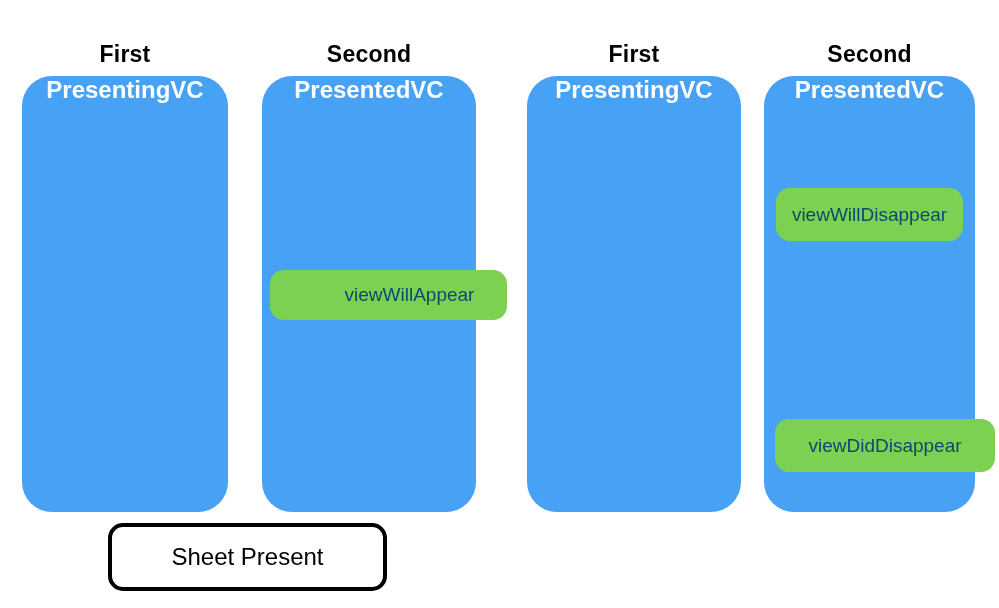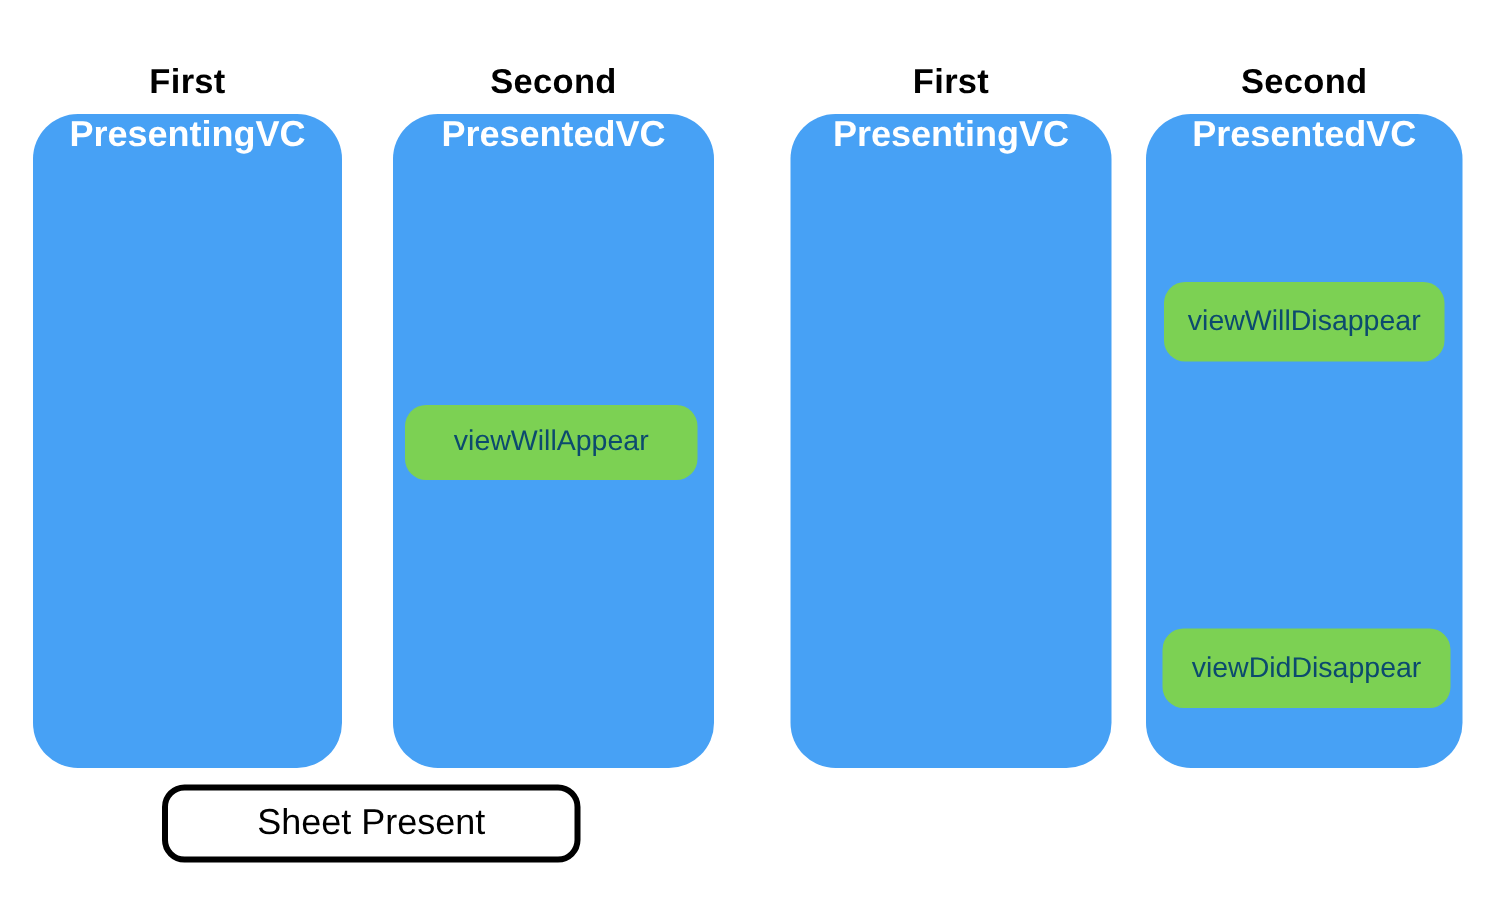--- a/index.html
+++ b/index.html
@@ -44,21 +44,21 @@
     color: #0c4a6e;
     font-size: 19px;
     display: flex;
     align-items: center;
     justify-content: center;
     white-space: nowrap;
   }
   .sheet-btn {
     position: absolute;
     top: 523px;
-    height: 52px;
+    height: 68px;
     background: #ffffff;
     border: 4px solid #000000;
     border-radius: 15px;
     font-family: "Liberation Sans", sans-serif;
     font-size: 24px;
     color: #000000;
     display: flex;
     align-items: center;
     justify-content: center;
     box-sizing: border-box;
@@ -81,32 +81,32 @@
 
   <div class="col-header pos-col1">First</div>
   <div class="col-header pos-col2">Second</div>
 
   <div class="vc-box pos-col1">
     <div class="vc-title">PresentingVC</div>
   </div>
 
   <div class="vc-box pos-col2">
     <div class="vc-title">PresentedVC</div>
-    <div class="badge" style="left:8px; top:194px; width:195px; height:50px;">viewWillAppear</div>
+    <div class="badge" style="left:8px; top:194px; width:195px; height:50px;padding-left:42px;">viewWillAppear</div>
   </div>
 
   <button class="sheet-btn pos-btn1">Sheet Present</button>
 
   <div class="col-header pos-col3">First</div>
   <div class="col-header pos-col4">Second</div>
 
   <div class="vc-box pos-col3">
     <div class="vc-title">PresentingVC</div>
   </div>
 
   <div class="vc-box pos-col4">
     <div class="vc-title">PresentedVC</div>
     <div class="badge" style="left:12px; top:112px; width:187px; height:53px;">viewWillDisappear</div>
-    <div class="badge" style="left:11px; top:343px; width:192px; height:53px;">viewDidDisappear</div>
+    <div class="badge" style="left:11px; top:343px; width:220px; height:53px;">viewDidDisappear</div>
   </div>
 
 
 </div>
 
 </body></html>

